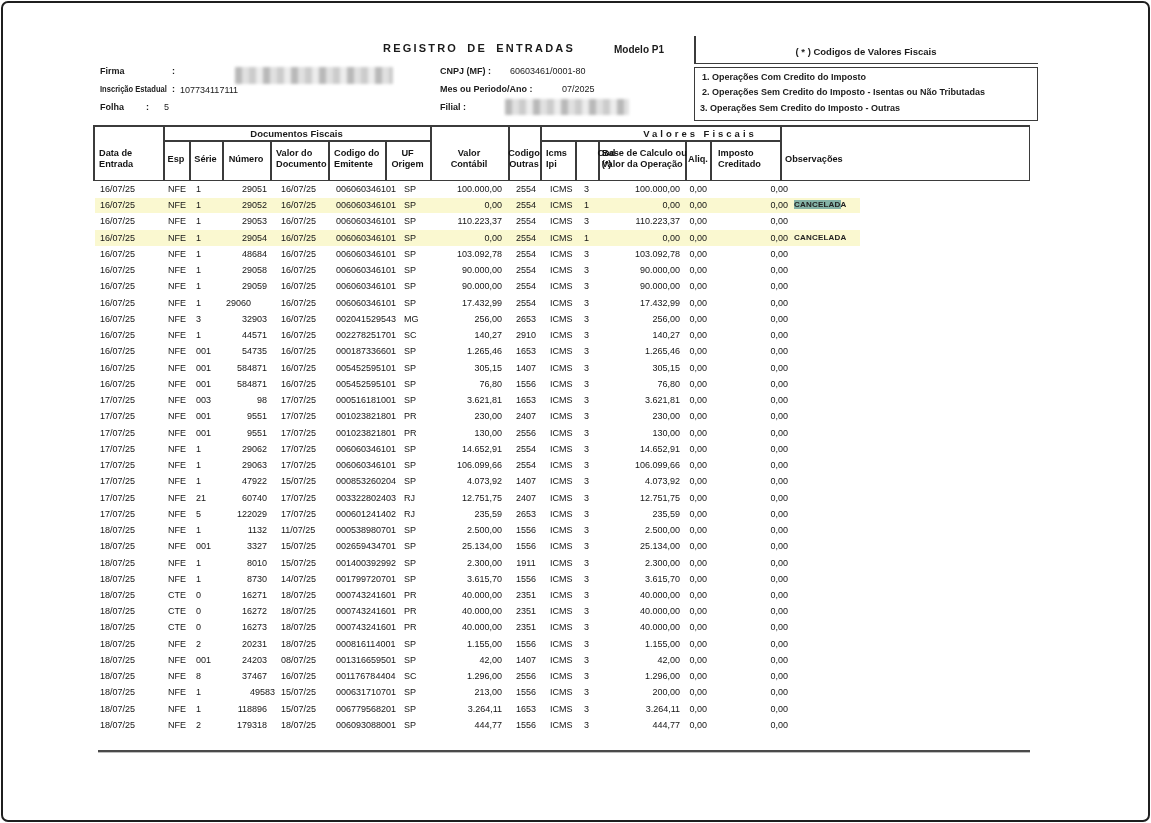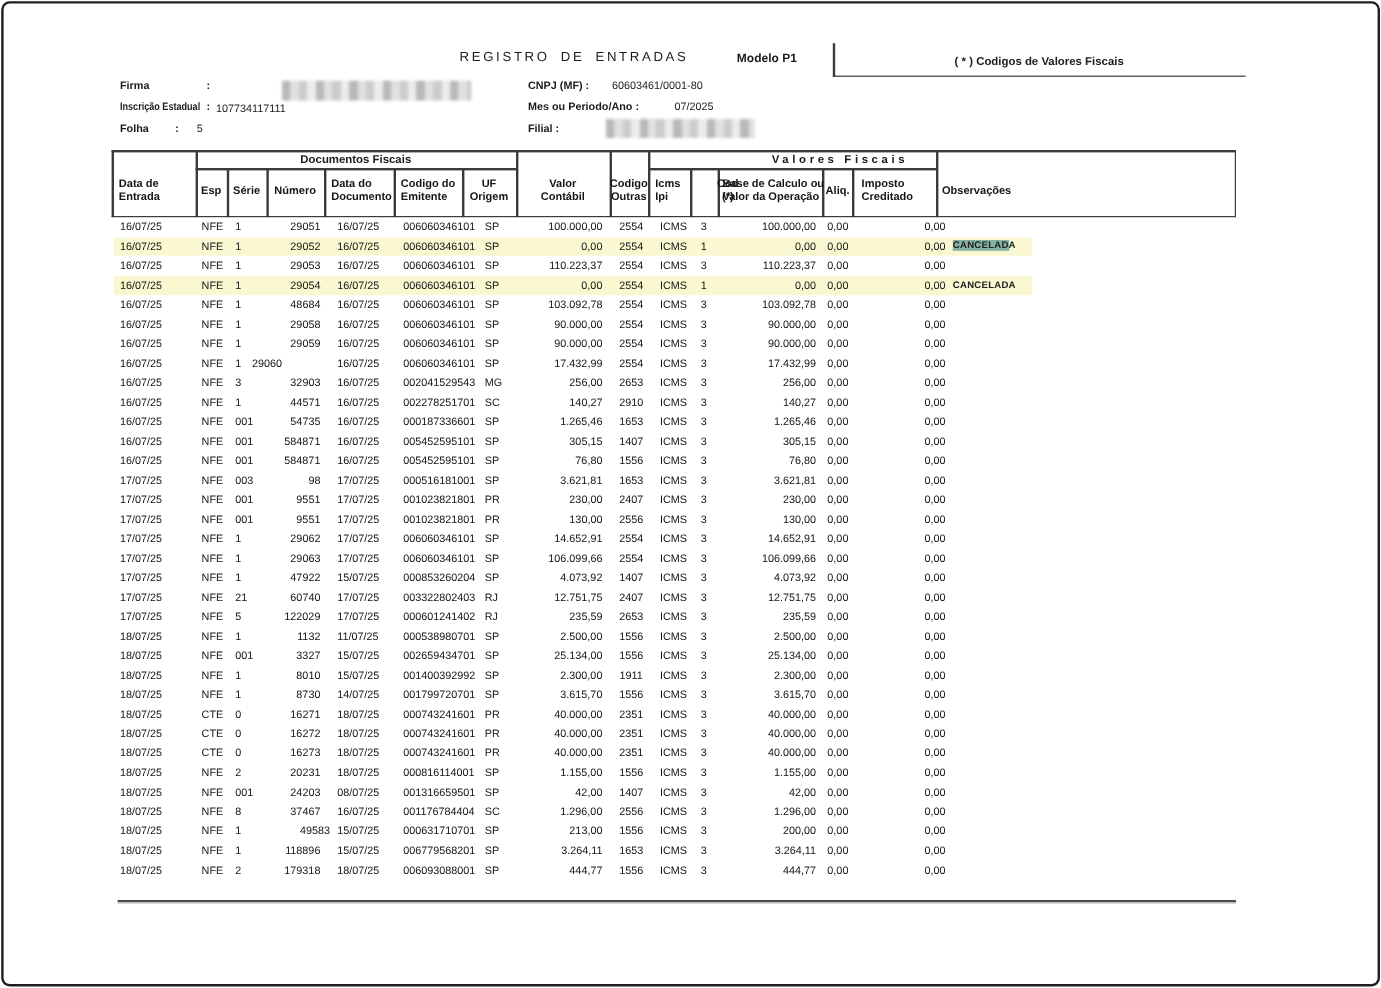--- a/index.html
+++ b/index.html
@@ -3,21 +3,21 @@
 <meta charset="utf-8">
 <style>
   html,body{margin:0;padding:0;background:#fff;}
   .page{
     position:relative;width:1151px;height:823px;background:#ffffff;
     font-family:"Liberation Sans","DejaVu Sans",sans-serif;color:#1b1b1b;
     overflow:hidden;box-sizing:border-box;
   }
   .frame{position:absolute;inset:1px;border:2px solid #1f1f1f;border-radius:7px;pointer-events:none;}
   .abs{position:absolute;white-space:nowrap;}
-  .title{font-size:11px;font-weight:normal;letter-spacing:2.2px;word-spacing:4px;}
+  .title{font-size:11px;font-weight:bold;letter-spacing:2.2px;word-spacing:4px;}
   .modelo{font-size:10px;font-weight:bold;}
   .codes-title{font-size:9.5px;font-weight:bold;text-align:center;}
   .info-label{font-size:9px;font-weight:bold;}
   .info-value{font-size:9px;}
   .squash{transform:scaleX(.84);transform-origin:left center;}
   .code-item{position:absolute;font-size:9px;font-weight:bold;white-space:nowrap;}
   .hline{position:absolute;height:1.5px;background:#3b3b3b;}
   .vline{position:absolute;width:1.5px;background:#3b3b3b;}
   .hlabel{position:absolute;font-weight:bold;font-size:9.2px;line-height:10.5px;white-space:pre-line;color:#151515;}
   .center{text-align:center;}
@@ -44,20 +44,25 @@
 <div class="page">
   <div class="frame"></div>
 
   <div class="abs title" style="left:383px;top:42px;">REGISTRO DE ENTRADAS</div>
   <div class="abs modelo" style="left:614px;top:44px;">Modelo P1</div>
 
   <div class="vline" style="left:694px;top:36px;height:28px;"></div>
   <div class="abs codes-title" style="left:694px;top:46px;width:344px;">( * )  Codigos de Valores Fiscais</div>
   <div class="hline" style="left:694px;top:63px;width:344px;height:1px;"></div>
 
+  <div class="abs" style="left:694px;top:67px;width:344px;height:54px;border:1.5px solid #3b3b3b;box-sizing:border-box;">
+    <div class="code-item" style="left:7px;top:4px;">1.  Operações Com Credito do Imposto</div>
+    <div class="code-item" style="left:7px;top:19px;">2.  Operações Sem Credito do Imposto - Isentas ou Não Tributadas</div>
+    <div class="code-item" style="left:5px;top:35px;">3. Operações Sem Credito do Imposto - Outras</div>
+  </div>
 
   <div class="abs info-label" style="left:100px;top:66px;">Firma</div>
   <div class="abs info-label" style="left:172px;top:66px;">:</div>
   <div class="blur-block" style="left:235px;top:67px;width:158px;height:17px;"></div>
 
   <div class="abs info-label squash" style="left:100px;top:84px;">Inscrição Estadual</div>
   <div class="abs info-label" style="left:172px;top:84px;">:</div>
   <div class="abs info-value" style="left:180px;top:85px;">107734117111</div>
 
   <div class="abs info-label" style="left:100px;top:102px;">Folha</div>
@@ -100,21 +105,21 @@
     <div class="vline" style="left:710px;top:140px;height:41px;"></div>
 
     <div class="group-label" style="left:163px;top:128px;width:267px;">Documentos Fiscais</div>
     <div class="group-label ls" style="left:540px;top:128px;width:240px;margin-left:40px;">Valores Fiscais</div>
 
     <div class="hlabel" style="left:99px;top:148px;">Data de
 Entrada</div>
     <div class="hlabel center" style="left:163px;top:154px;width:26px;">Esp</div>
     <div class="hlabel center" style="left:189px;top:154px;width:33px;">Série</div>
     <div class="hlabel center" style="left:222px;top:154px;width:48px;">Número</div>
-    <div class="hlabel" style="left:276px;top:148px;">Data  do
+    <div class="hlabel" style="left:276px;top:148px;">Valor  do
 Documento</div>
     <div class="hlabel" style="left:334px;top:148px;">Codigo do
 Emitente</div>
     <div class="hlabel center" style="left:385px;top:148px;width:45px;">UF
 Origem</div>
     <div class="hlabel center" style="left:430px;top:148px;width:78px;">Valor
 Contábil</div>
     <div class="hlabel center" style="left:508px;top:148px;width:32px;">Codigo
 Outras</div>
     <div class="hlabel" style="left:546px;top:148px;">Icms
@@ -243,21 +248,21 @@
         <span class="cell" style="left: 550px; text-align: left;">ICMS</span>
         <span class="cell" style="left: 584px; text-align: left;">3</span>
         <span class="cell" style="left: 600px; width: 80px; text-align: right;">90.000,00</span>
         <span class="cell" style="left: 665px; width: 42px; text-align: right;">0,00</span>
         <span class="cell" style="left: 716px; width: 72px; text-align: right;">0,00</span>
       </div>
       <div class="row" style="top: 113.68px;">
         <span class="cell" style="left: 100px; text-align: left;">16/07/25</span>
         <span class="cell" style="left: 168px; text-align: left;">NFE</span>
         <span class="cell" style="left: 196px; text-align: left;">1</span>
-        <span class="cell" style="left: 210px; width: 57px; text-align: left;">29060</span>
+        <span class="cell" style="left: 210px; width: 57px; text-align: center;">29060</span>
         <span class="cell" style="left: 281px; text-align: left;">16/07/25</span>
         <span class="cell" style="left: 336px; text-align: left;">006060346101</span>
         <span class="cell" style="left: 404px; text-align: left;">SP</span>
         <span class="cell" style="left: 420px; width: 82px; text-align: right;">17.432,99</span>
         <span class="cell" style="left: 508px; width: 36px; text-align: center;">2554</span>
         <span class="cell" style="left: 550px; text-align: left;">ICMS</span>
         <span class="cell" style="left: 584px; text-align: left;">3</span>
         <span class="cell" style="left: 600px; width: 80px; text-align: right;">17.432,99</span>
         <span class="cell" style="left: 665px; width: 42px; text-align: right;">0,00</span>
         <span class="cell" style="left: 716px; width: 72px; text-align: right;">0,00</span>

